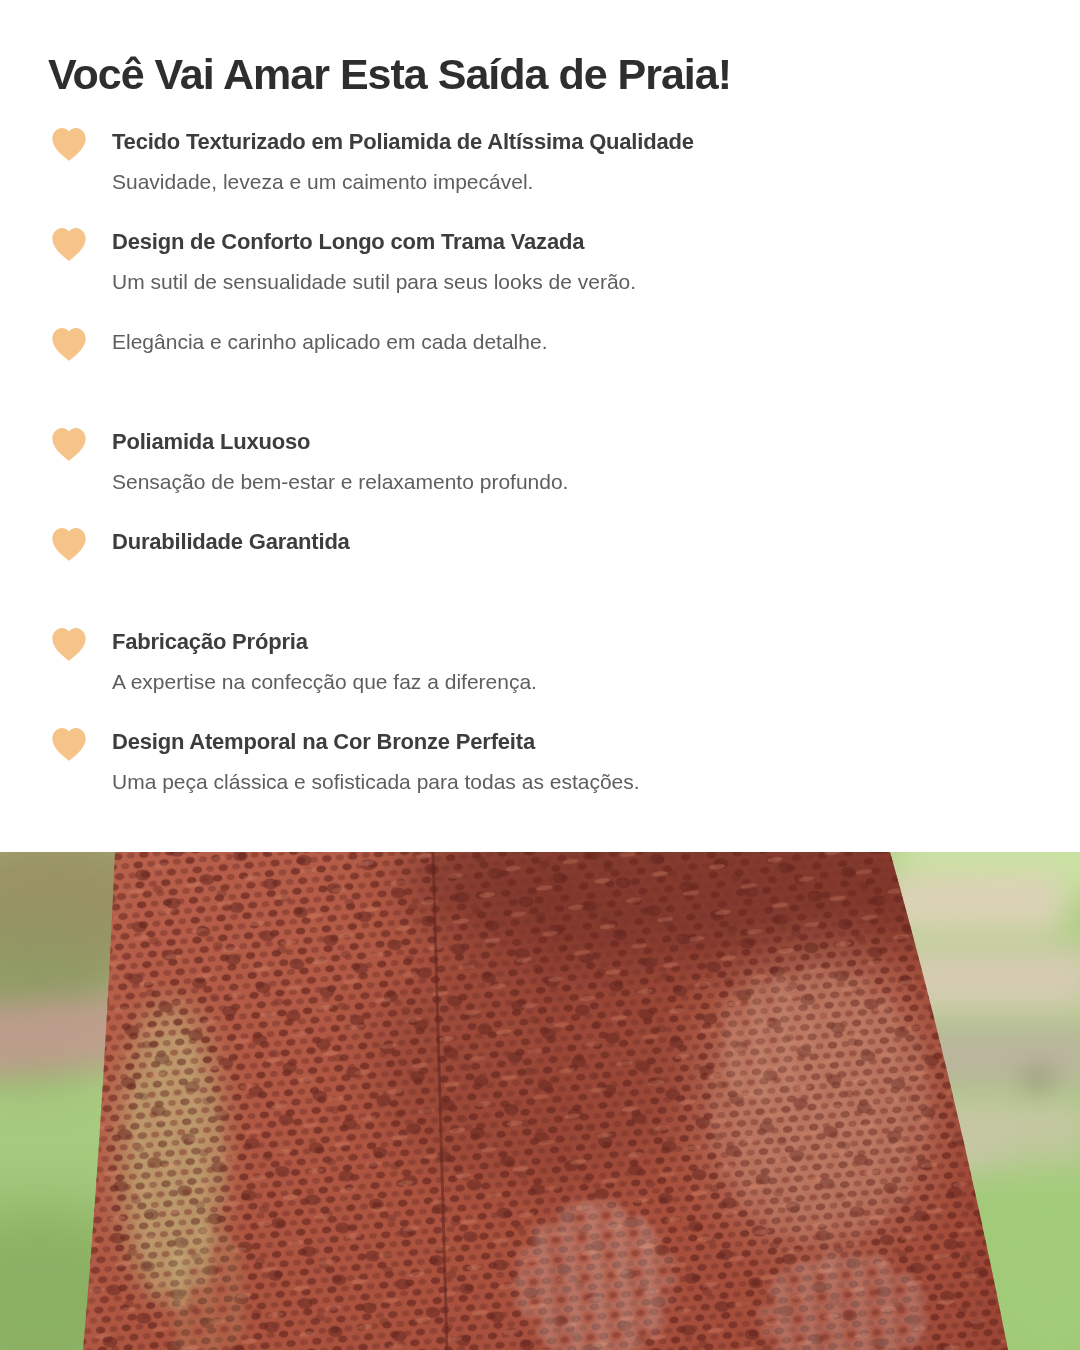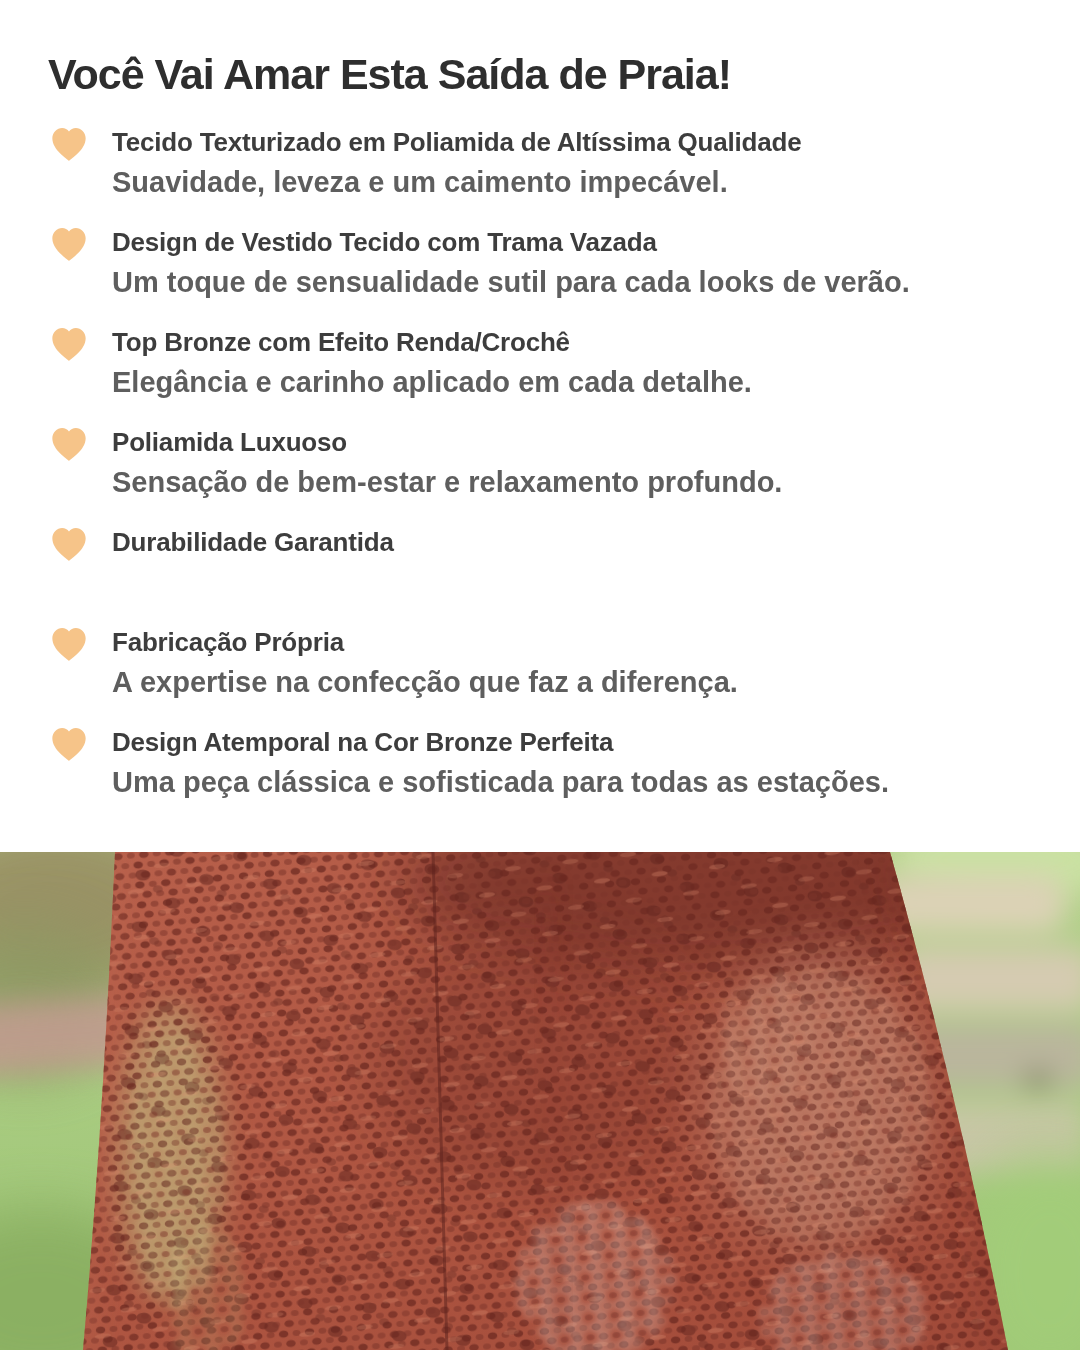--- a/index.html
+++ b/index.html
@@ -40,31 +40,31 @@
   .heart {
     flex: 0 0 auto;
     width: 42px;
     height: 40px;
     margin-top: 3px;
     color: var(--heart, #f6c489);
   }
   .heart svg { display: block; width: 42px; height: 40px; }
   .feature-text { min-width: 0; }
   .feature-heading {
-    font-size: 26px;
+    font-size: 22px;
     line-height: 40px;
     font-weight: 700;
     letter-spacing: -0.2px;
     color: var(--heading, #3d3d3d);
     white-space: nowrap;
   }
   .feature-desc {
-    font-size: 29px;
+    font-size: 21px;
     line-height: 40px;
-    font-weight: 700;
+    font-weight: 400;
     color: var(--description, #5e5e5e);
     white-space: nowrap;
   }
   .photo {
     position: absolute;
     left: 0;
     top: 852px;
     width: 1080px;
     height: 498px;
     margin: 0;
@@ -91,32 +91,31 @@
           <div class="feature-desc">Suavidade, leveza e um caimento impecável.</div>
         </div>
       </li>
       <li class="feature">
         <span class="heart">
           <svg viewBox="0 0 48 48" aria-hidden="true">
               <path fill="currentColor" d="M24 43C21.5 40.8 4 29.5 4 15.9 4 8.8 9.7 3.5 15.8 3.5c3.3 0 6.3 1.6 8.2 4.2 1.9-2.6 4.9-4.2 8.2-4.2C38.3 3.5 44 8.8 44 15.9 44 29.5 26.5 40.8 24 43Z"></path>
             </svg>
         </span>
         <div class="feature-text">
-          <div class="feature-heading">Design de Vestido Tecido com Trama Vazada</div>
-          <div class="feature-desc">Um toque de sensualidade sutil para cada looks de verão.</div>
-        </div>
-      </li>
-      <li class="feature">
-        <span class="heart">
-          <svg viewBox="0 0 48 48" aria-hidden="true">
-              <path fill="currentColor" d="M24 43C21.5 40.8 4 29.5 4 15.9 4 8.8 9.7 3.5 15.8 3.5c3.3 0 6.3 1.6 8.2 4.2 1.9-2.6 4.9-4.2 8.2-4.2C38.3 3.5 44 8.8 44 15.9 44 29.5 26.5 40.8 24 43Z"></path>
-            </svg>
-        </span>
-        <div class="feature-text">
-          <div class="feature-heading">Top Bronze com Efeito Renda/Crochê</div>
+          <div class="feature-heading">Design de Conforto Longo com Trama Vazada</div>
+          <div class="feature-desc">Um sutil de sensualidade sutil para seus looks de verão.</div>
+        </div>
+      </li>
+      <li class="feature">
+        <span class="heart">
+          <svg viewBox="0 0 48 48" aria-hidden="true">
+              <path fill="currentColor" d="M24 43C21.5 40.8 4 29.5 4 15.9 4 8.8 9.7 3.5 15.8 3.5c3.3 0 6.3 1.6 8.2 4.2 1.9-2.6 4.9-4.2 8.2-4.2C38.3 3.5 44 8.8 44 15.9 44 29.5 26.5 40.8 24 43Z"></path>
+            </svg>
+        </span>
+        <div class="feature-text">
           <div class="feature-desc">Elegância e carinho aplicado em cada detalhe.</div>
         </div>
       </li>
       <li class="feature">
         <span class="heart">
           <svg viewBox="0 0 48 48" aria-hidden="true">
               <path fill="currentColor" d="M24 43C21.5 40.8 4 29.5 4 15.9 4 8.8 9.7 3.5 15.8 3.5c3.3 0 6.3 1.6 8.2 4.2 1.9-2.6 4.9-4.2 8.2-4.2C38.3 3.5 44 8.8 44 15.9 44 29.5 26.5 40.8 24 43Z"></path>
             </svg>
         </span>
         <div class="feature-text">

